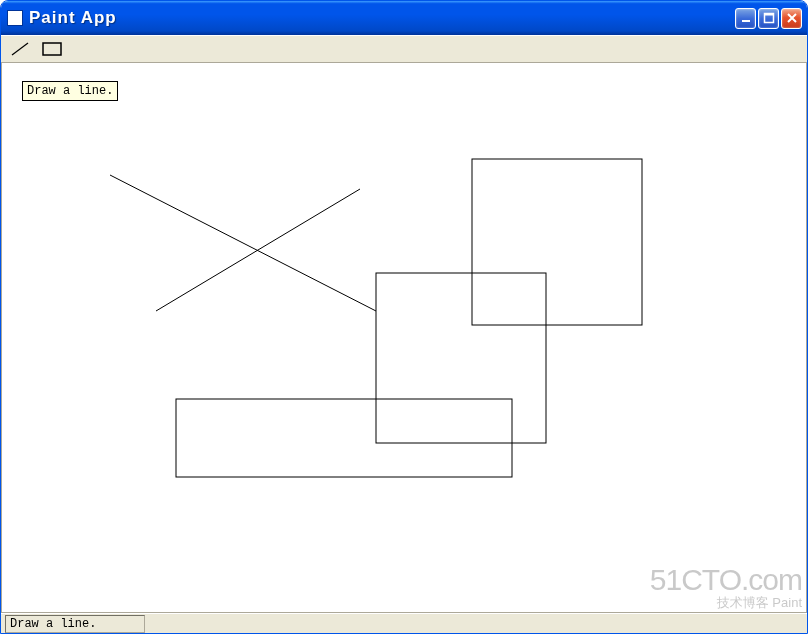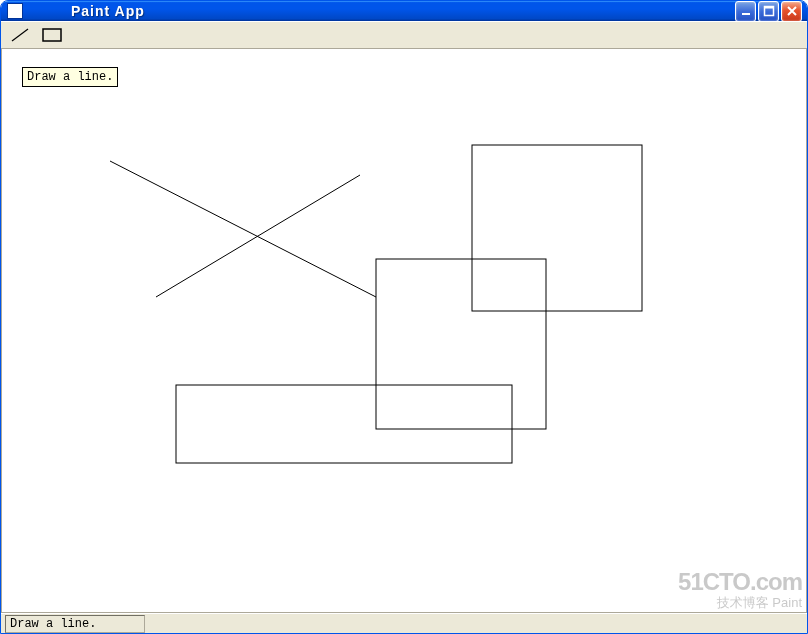--- a/index.html
+++ b/index.html
@@ -16,30 +16,29 @@
       width: 808px;
       height: 634px;
       border: 1px solid #0055ea;
       background: #ece9d8;
       display: flex;
       flex-direction: column;
       border-radius: 8px 8px 0 0;
       overflow: hidden;
     }
     .titlebar {
-      height: 20px;
+      height: 34px;
       background: linear-gradient(to bottom, #3c9cff 0%, #0055ea 8%, #0055ea 40%, #0048c7 88%, #003399 100%);
       display: flex;
       align-items: center;
       padding: 0 5px 0 6px;
       color: #fff;
       font-weight: bold;
-      font-size: 14px;
+      font-size: 17px;
       font-family: "Trebuchet MS", Tahoma, sans-serif;
-      gap: 42px;
     }
     .titlebar-icon {
       width: 16px;
       height: 16px;
       background: #fff;
       border: 1px solid #003399;
       margin-right: 6px;
       flex-shrink: 0;
     }
     .titlebar-text {
@@ -141,22 +140,22 @@
       position: absolute;
       right: 6px;
       bottom: 24px;
       text-align: right;
       color: rgba(100,100,100,0.35);
       font-family: Arial, sans-serif;
       pointer-events: none;
       line-height: 1.1;
     }
     .watermark .big {
-      font-size: 24px;
-      font-weight: bold;
+      font-size: 30px;
+      font-weight: normal;
       letter-spacing: -1px;
     }
     .watermark .small {
       font-size: 13px;
     }
   </style>
 </head>
 <body>
 
 <div class="window">

